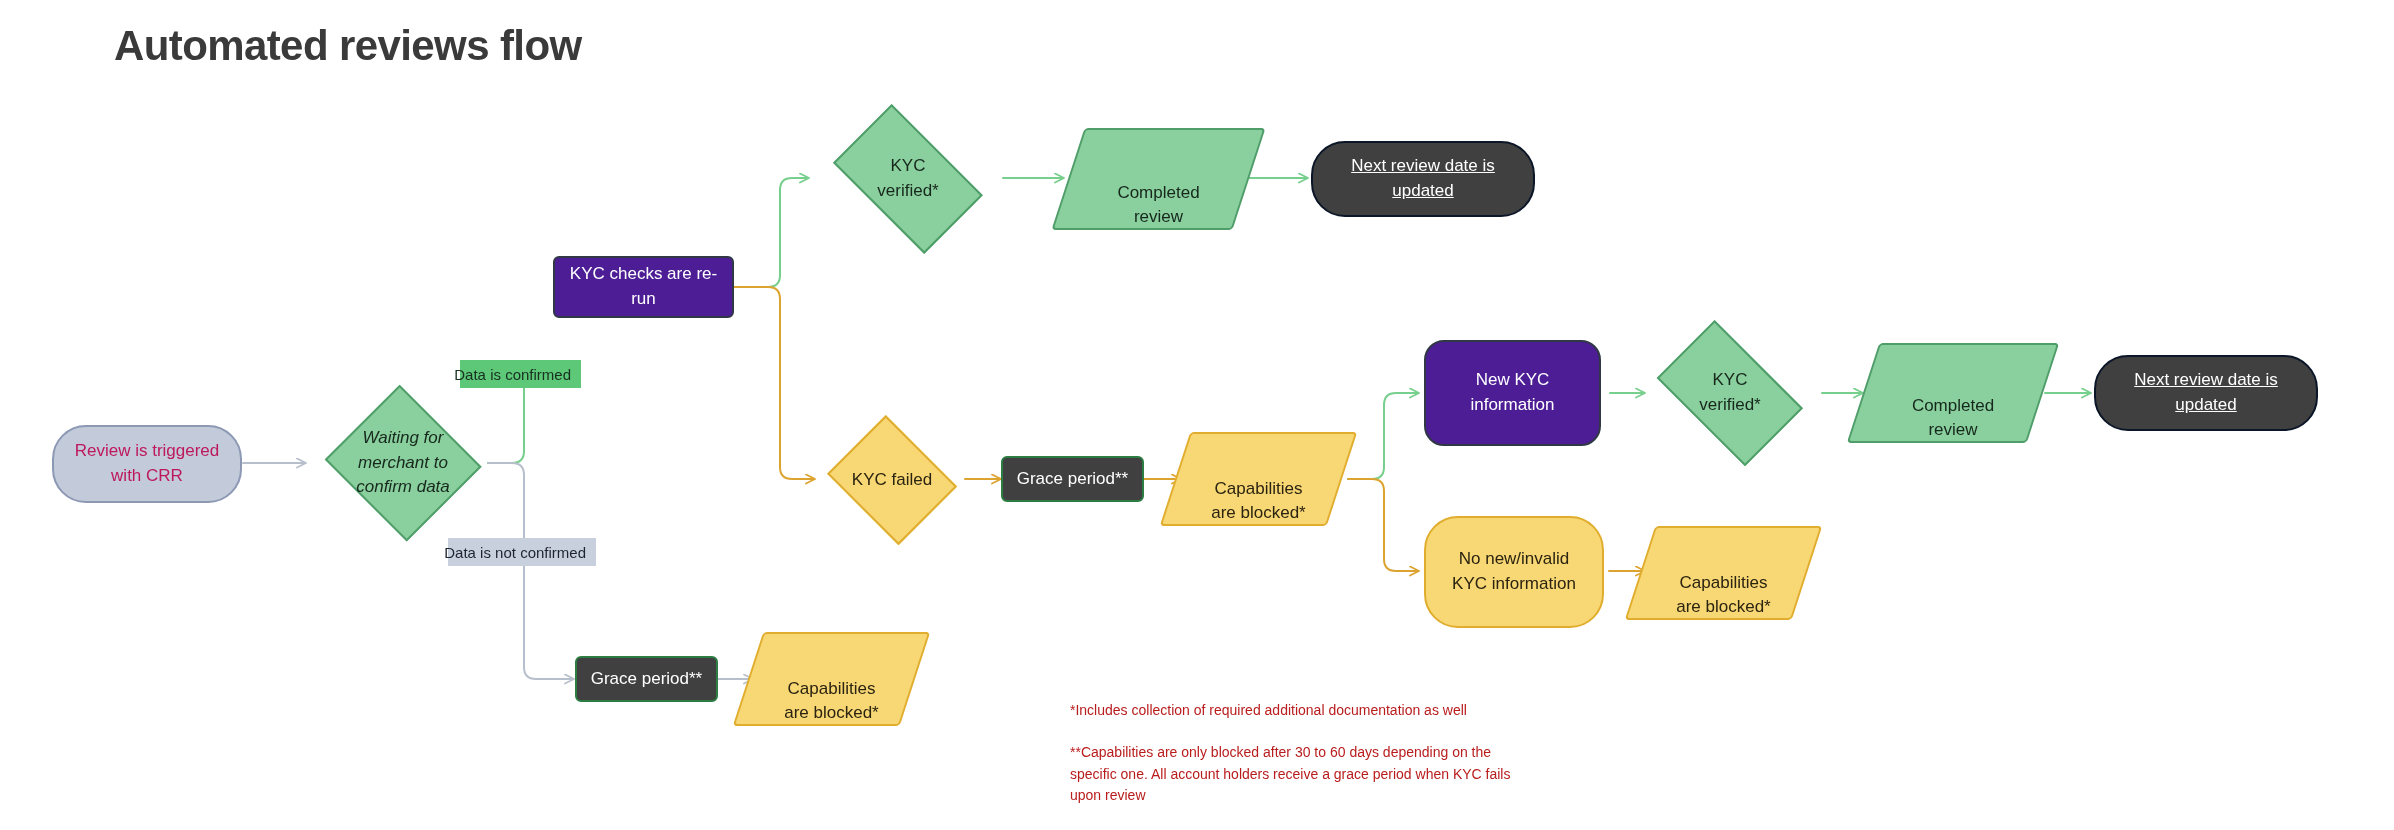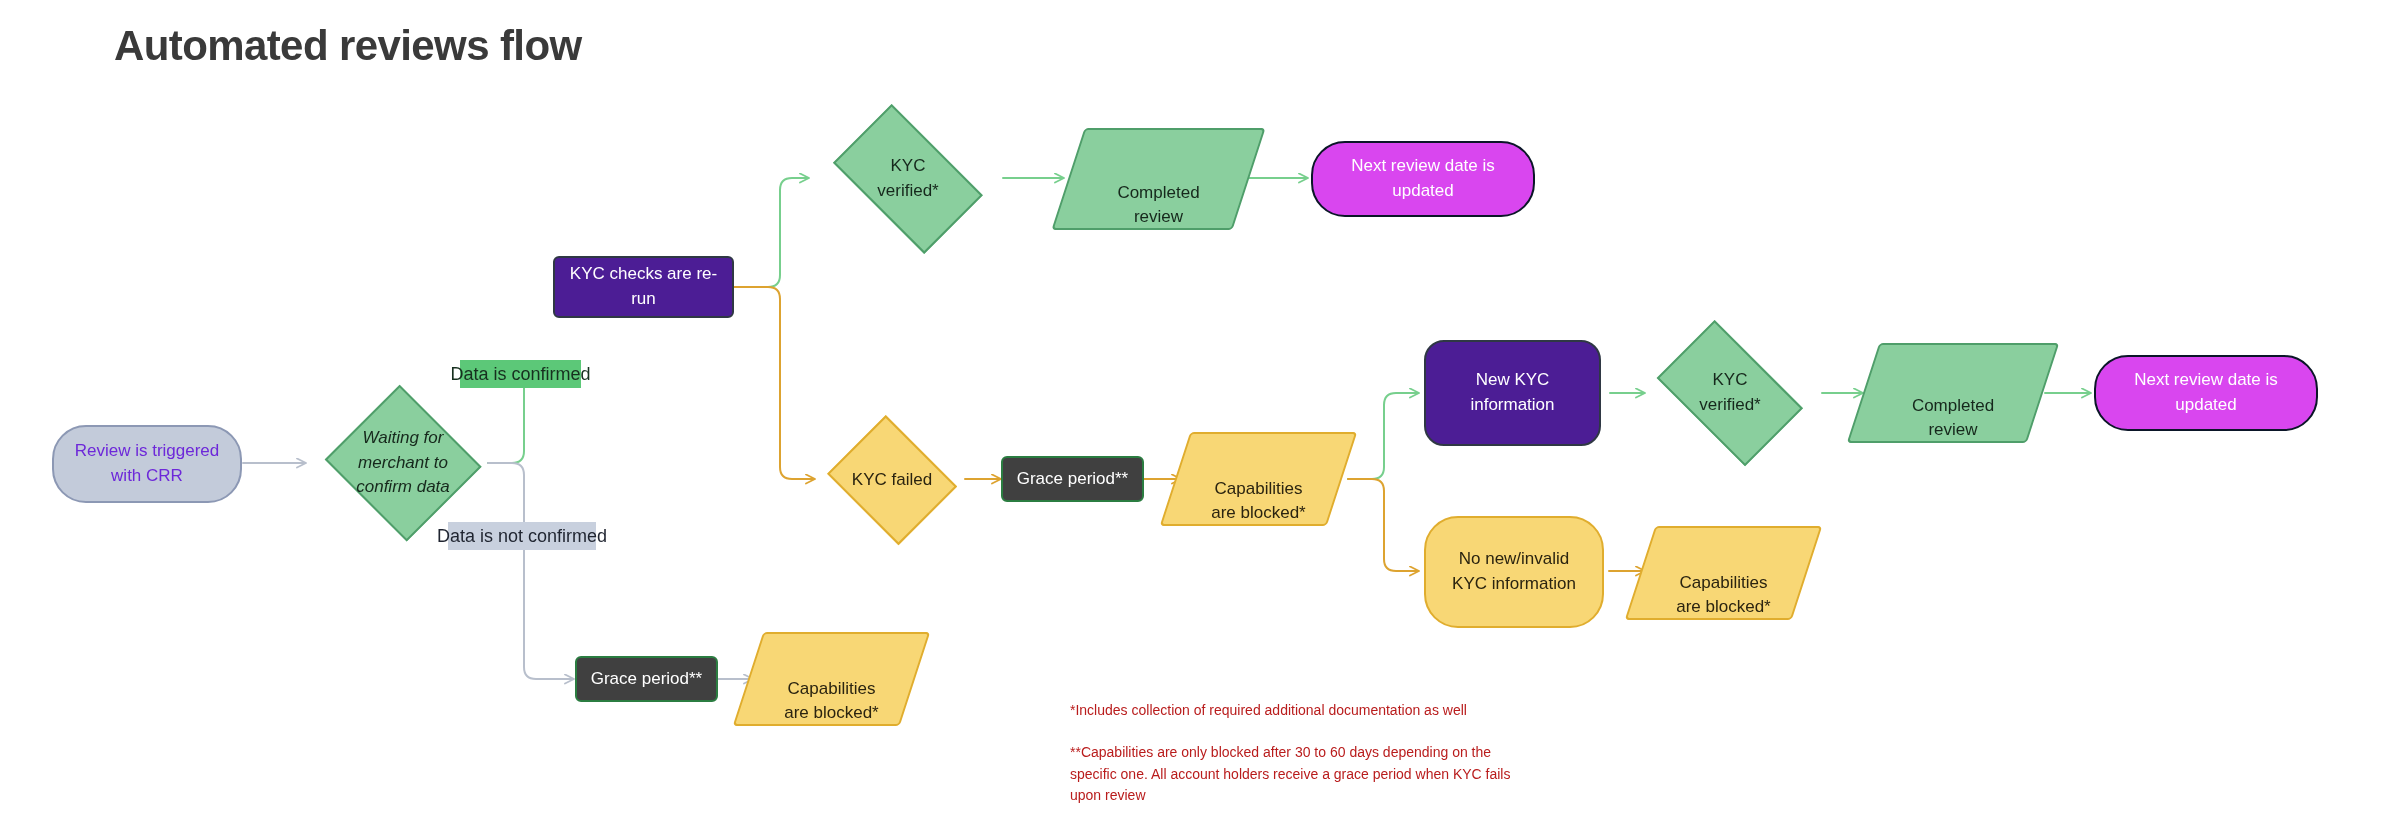--- a/index.html
+++ b/index.html
@@ -57,23 +57,23 @@
     border-width: 2px;
     border-style: solid;
   }
   .n-round-sm {
     border-radius: 6px;
     border-width: 2px;
     border-style: solid;
   }
 
   
-  .t-lilac   { background:#c3cbda; border-color:#8c98b4; color:#6d28d9;justify-content:center; }
+  .t-lilac   { background:#c3cbda; border-color:#8c98b4; color:#be185d;justify-content:center; }
   .t-slate   { background:#4c1d95; border-color:#2f3844; color:#ffffff; }
-  .t-navy    { background:#d946ef; border-color:#0b1628; color:#ffffff; }
+  .t-navy    { background:#404040; border-color:#0b1628; color:#ffffff;text-decoration:underline; }
   .t-green   { background:#8acf9e; border-color:#4f9e6a; color:#16281c; }
   .t-greenb  { background:#404040; border-color:#2b7d41; color:#ffffff; }
   .t-greenlbl{ background:#5cc878; border-color:#5cc878; color:#17301f; }
   .t-yellow  { background:#f8d775; border-color:#e0ad2e; color:#2b2410; }
   .t-graylbl { background:#c8d0de; border-color:#c8d0de; color:#1f2430; }
 
   
   .n-diamond { background: transparent; border: none; }
   .n-diamond .shape {
     position: absolute;
@@ -103,22 +103,22 @@
   .n-para.t-green  .shape { background:#8acf9e; border-color:#4f9e6a; }
   .n-para.t-yellow .shape { background:#f8d775; border-color:#e0ad2e; }
   .n-para.t-green, .n-para.t-yellow { background: transparent; }
 
   
   .edge-label {
     position: absolute;
     box-sizing: border-box;
     display: flex;
     align-items: center;
-    justify-content: center;
-    font-size: 18px;
+    justify-content: flex-end;
+    font-size: 15px;
     white-space: nowrap;
     padding: 10px 10px;
     z-index: 4;
   }
 
   .footnote {
     position: absolute;
     font-size: 14px;
     line-height: 1.55;
     color: #b91c1c;
@@ -187,21 +187,21 @@
 
   <div class="node n-diamond t-green" style="left:318px; top:385px; width:170px; height:156px;">
     <span class="shape"></span>
     <span class="lbl" style="width:118px;font-style:italic;">Waiting for merchant to confirm data</span>
   </div>
 
   <div class="edge-label t-greenlbl" style="left:460px; top:360px; width:121px; height:28px;">
     <span>Data is confirmed</span>
   </div>
 
-  <div class="edge-label t-graylbl" style="left:448px; top:522px; width:148px; height:28px;">
+  <div class="edge-label t-graylbl" style="left:448px; top:538px; width:148px; height:28px;">
     <span>Data is not confirmed</span>
   </div>
 
   <div class="node n-round-sm t-slate" style="left:553px; top:256px; width:181px; height:62px;">
     <span class="lbl">KYC checks are re-run</span>
   </div>
 
   <div class="node n-diamond t-green" style="left:813px; top:118px; width:190px; height:122px;">
     <span class="shape"></span>
     <span class="lbl" style="width:96px;">KYC verified*</span>

